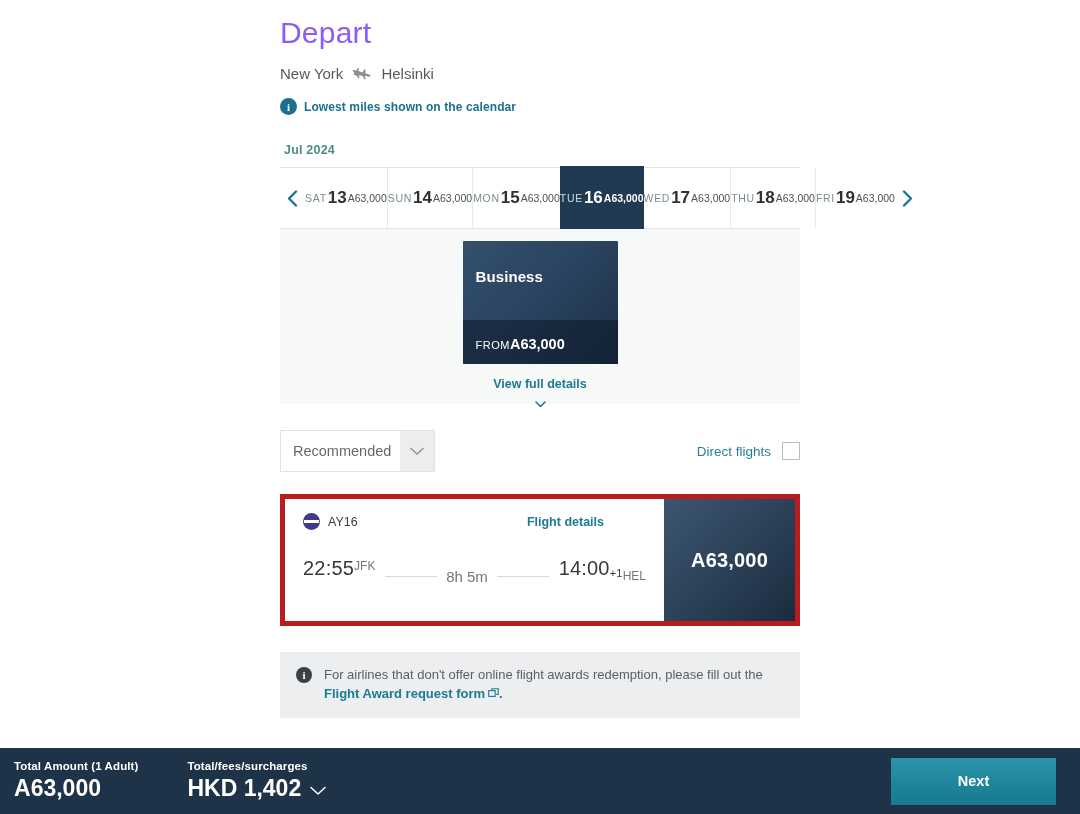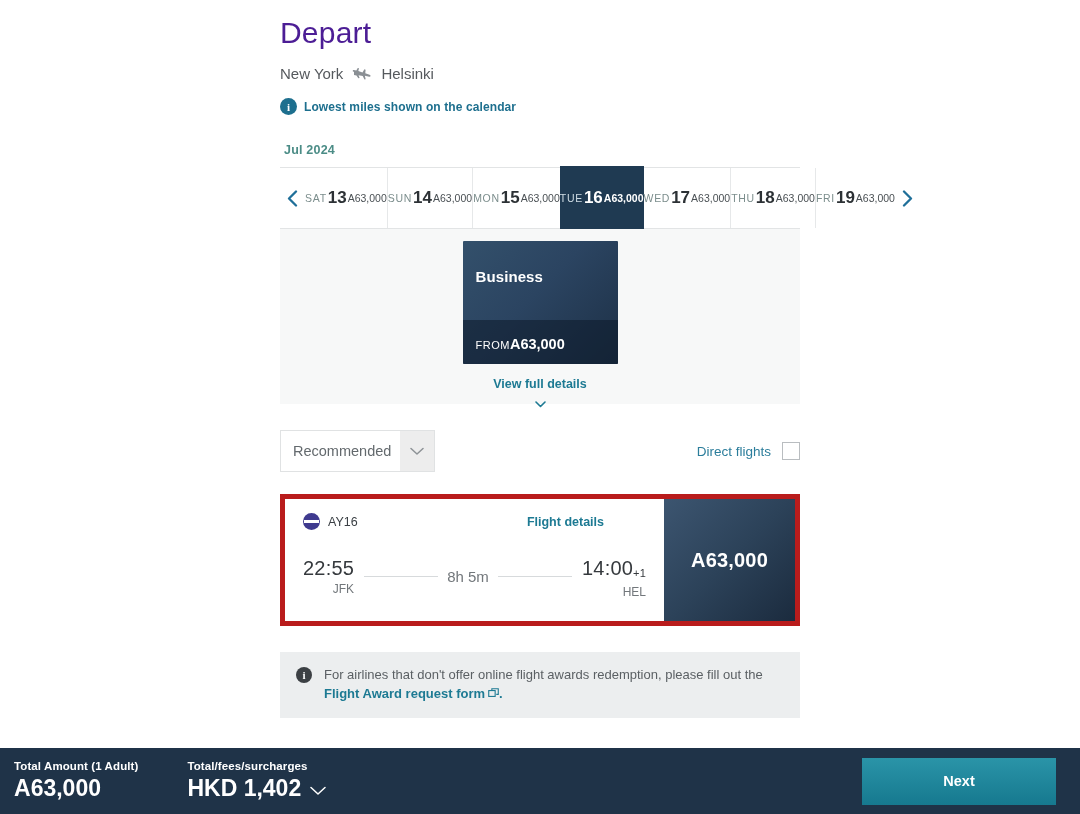--- a/index.html
+++ b/index.html
@@ -8,21 +8,21 @@
     background: #ffffff;
     font-family: "Liberation Sans", sans-serif;
     overflow: hidden;
   }
   .page { position: relative; width: 1080px; height: 814px; }
 
   .content { position: absolute; left: 280px; top: 0; width: 520px; }
 
   
   .depart-title {
-    font-size: 30px; font-weight: 400; color: #4c1d95;
+    font-size: 30px; font-weight: 400; color: #8b5cf6;
     letter-spacing: .2px; margin-top: 14px; line-height: 38px;
   }
   .route {
     margin-top: 12px; font-size: 15px; color: #55595d;
     display: flex; align-items: center; gap: 9px; line-height: 20px;
   }
   .plane-ico { width: 20px; height: 16px; display:inline-block; color:#8a8f94; }
   .plane-ico svg { display:block; }
 
   .lowest-row {
@@ -137,21 +137,21 @@
   .airline-logo::before {
     content:""; position:absolute; left:1px; right:1px; top:7px; height:2.5px;
     background:#ffffff;
   }
   .airline-code { font-size: 12.5px; color: #3b4045; }
   .flight-details-link {
     font-size: 12.5px; font-weight: 700; color: #1d7a93; cursor: pointer;
     margin-right: 42px;
   }
   .fc-times { margin-top: 27px; display: flex; align-items: flex-start; }
-  .tcol { display: flex; flex-direction: column; text-align: right; }
+  .tcol { display: flex; flex-direction: row; }
   .tcol.right { align-items: flex-end; }
   .ttime { font-size: 20px; color: #35393d; line-height: 23px; letter-spacing: .2px; }
   .ttime .plus { font-size: 11px; vertical-align: baseline; position: relative; top: 2px; }
   .tcode { font-size: 12px; color: #72777b; margin-top: 2px; }
   .tmid { flex: 1; display: flex; align-items: center; gap: 9px; padding: 0 10px; margin-top: 11px; }
   .tline { flex: 1; height: 1px; background: #d7dadc; }
   .tdur { font-size: 15px; color: #72777b; white-space: nowrap; }
   .fc-right {
     width: 131px; flex: none;
     background: linear-gradient(135deg, #3c5570 0%, #2c4259 50%, #1b2b3e 100%);
@@ -181,21 +181,21 @@
     position: absolute; left: 0; bottom: 0; width: 1080px; height: 66px;
     background: #1f3348; display: flex; align-items: center;
   }
   .bb-block { padding-left: 14px; }
   .bb-block.second { padding-left: 49px; }
   .bb-label { font-size: 11.5px; font-weight: 700; color: #ffffff; letter-spacing: .1px; }
   .bb-value { font-size: 23px; font-weight: 700; color: #ffffff; margin-top: 3px; line-height: 27px; }
   .bb-value.taxes { display: flex; align-items: center; gap: 9px; cursor: pointer; }
   .bb-spacer { flex: 1; }
   .next-btn {
-    width: 194px; height: 47px; margin-right: 24px;
+    width: 165px; height: 47px; margin-right: 24px;
     background: linear-gradient(180deg, #2a94a8 0%, #16798f 100%);
     color: #fff; font-size: 14.5px; font-weight: 700;
     display: flex; align-items: center; justify-content: center;
     cursor: pointer; border: none;
   }
   .ml { display: inline-block; }
 </style>
 </head>
 <body>
 

